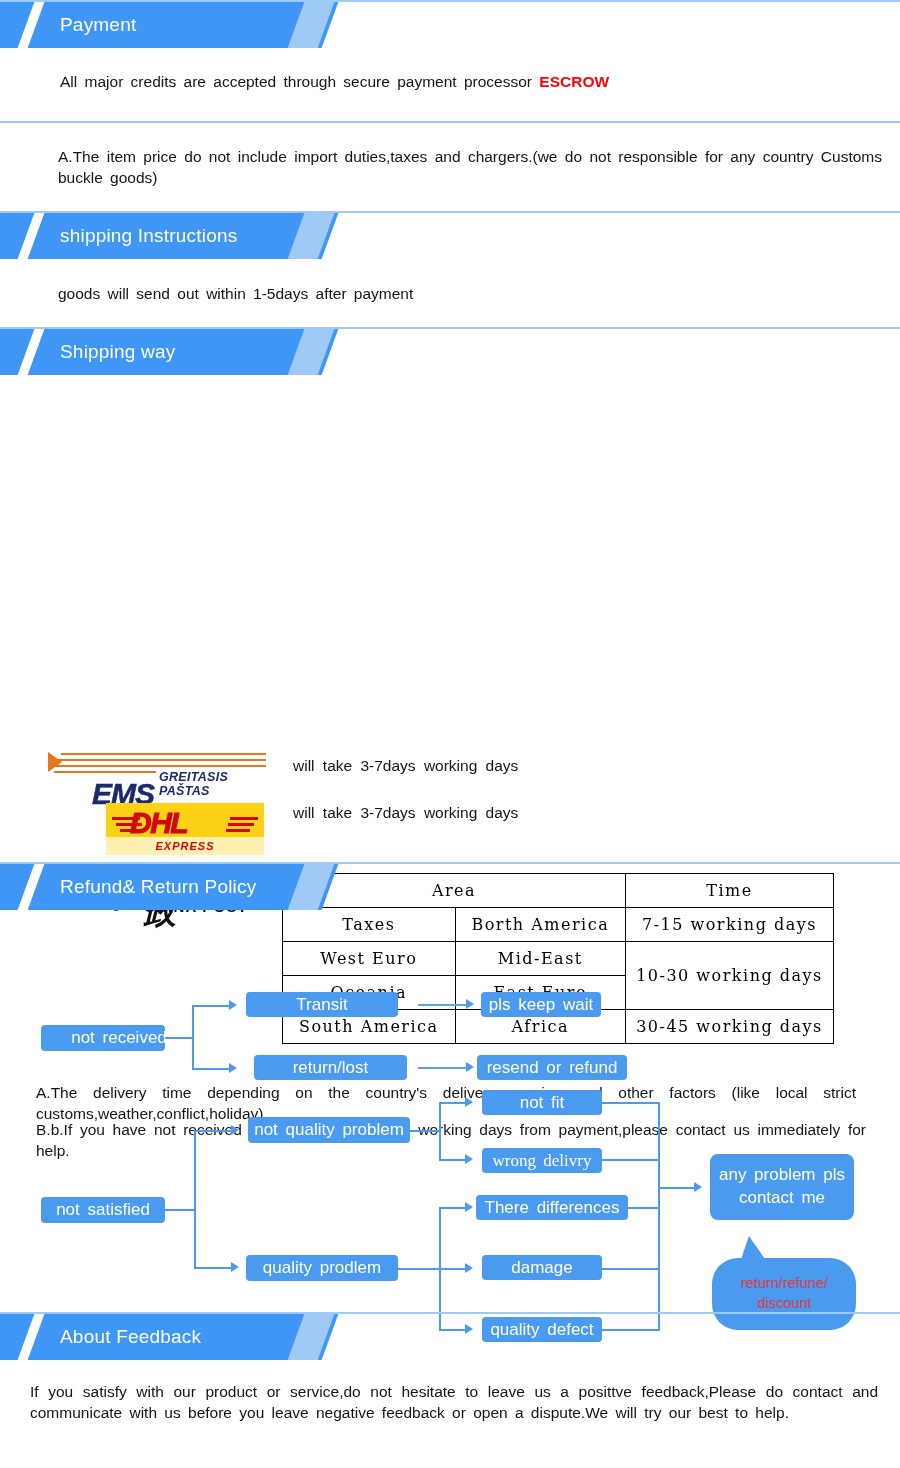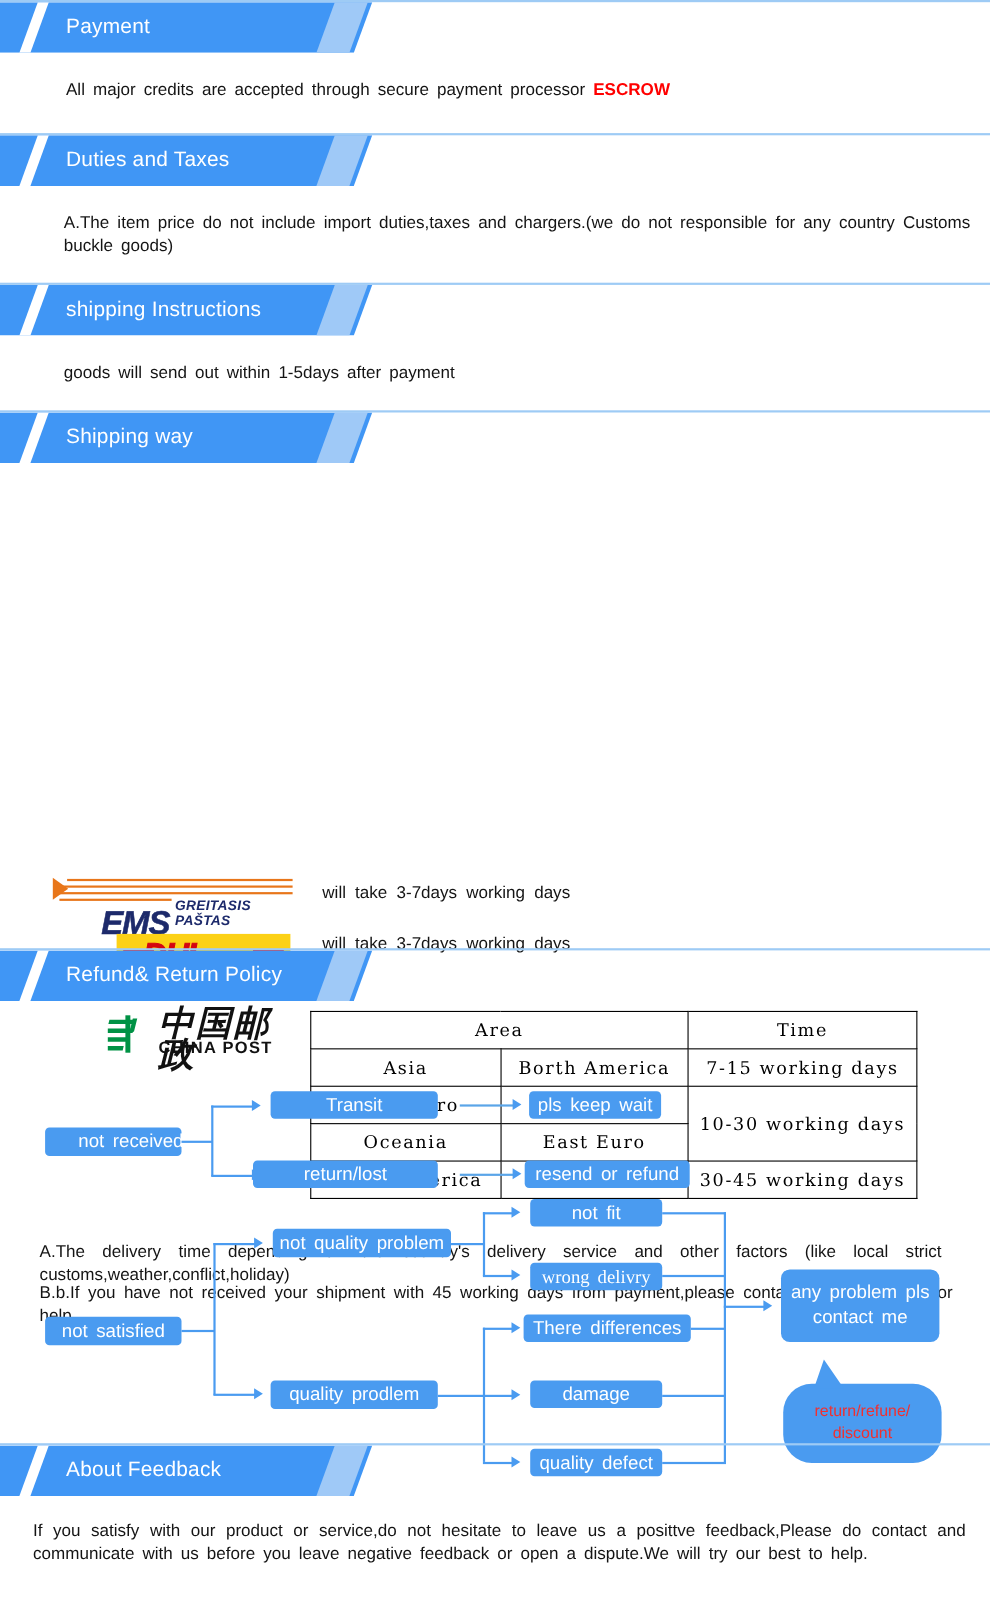--- a/index.html
+++ b/index.html
@@ -260,26 +260,20 @@
     <div class="slash"></div>
     <div class="btitle">Payment</div>
   </div>
   <div class="para nojust pad-pay">
     <span>All  major  credits  are  accepted  through  secure  payment  processor  </span><span style="color:#ff0000;font-weight:bold;">ESCROW</span>
   </div>
 </div>
 
 <div class="section" style="margin-top:28px;">
   <div class="rule"></div>
-  <div class="banner">
-    <div class="bar"></div>
-    <div class="chip"></div>
-    <div class="slash"></div>
-    <div class="btitle">Duties and Taxes</div>
-  </div>
   <div class="para pad-duty">A.The  item  price  do  not  include  import  duties,taxes  and  chargers.(we  do  not  responsible  for  any  country  Customs  buckle  goods)</div>
 </div>
 
 <div class="section" style="margin-top:22px;">
   <div class="rule"></div>
   <div class="banner">
     <div class="bar"></div>
     <div class="chip"></div>
     <div class="slash"></div>
     <div class="btitle">shipping Instructions</div>
@@ -339,21 +333,21 @@
       <div class="en">CHINA  POST</div>
     </div>
 
     <table class="ship">
       <tbody>
           <tr>
         <td colspan="2">Area</td>
         <td class="time">Time</td>
       </tr>
       <tr>
-        <td>Asia</td>
+        <td>Taxes</td>
         <td>Borth America</td>
         <td class="time">7-15 working days</td>
       </tr>
       <tr>
         <td>West Euro</td>
         <td>Mid-East</td>
         <td class="time" rowspan="2">10-30 working days</td>
       </tr>
       <tr>
         <td>Oceania</td>
@@ -385,21 +379,21 @@
 
     <div class="fbox" style="left:41px; top:115px; width:124px; height:26px;padding-left:32px;">not  received</div>
     <div class="cline h" style="left:165px; top:127px; width:28px;"></div>
     <div class="cline v" style="left:192px; top:95px; height:64px;"></div>
     <div class="cline h" style="left:192px; top:95px; width:38px;"></div>
     <div class="ahead" style="left:229px; top:90px;"></div>
     <div class="cline h" style="left:192px; top:158px; width:38px;"></div>
     <div class="ahead" style="left:229px; top:153px;"></div>
 
     <div class="fbox" style="left:246px; top:82px; width:152px; height:25px;">Transit</div>
-    <div class="fbox" style="left:230px; top:145px; width:168px; height:25px;">return/lost</div>
+    <div class="fbox" style="left:254px; top:145px; width:153px; height:25px;">return/lost</div>
 
     <div class="cline h thin" style="left:418px; top:94px; width:50px;"></div>
     <div class="ahead" style="left:466px; top:89px;"></div>
     <div class="cline h thin" style="left:418px; top:157px; width:50px;"></div>
     <div class="ahead" style="left:466px; top:152px;"></div>
 
     <div class="fbox" style="left:481px; top:82px; width:120px; height:25px;">pls  keep  wait</div>
     <div class="fbox" style="left:477px; top:145px; width:150px; height:25px;">resend  or  refund</div>
 
     <div class="fbox" style="left:41px; top:287px; width:124px; height:26px;">not  satisfied</div>

